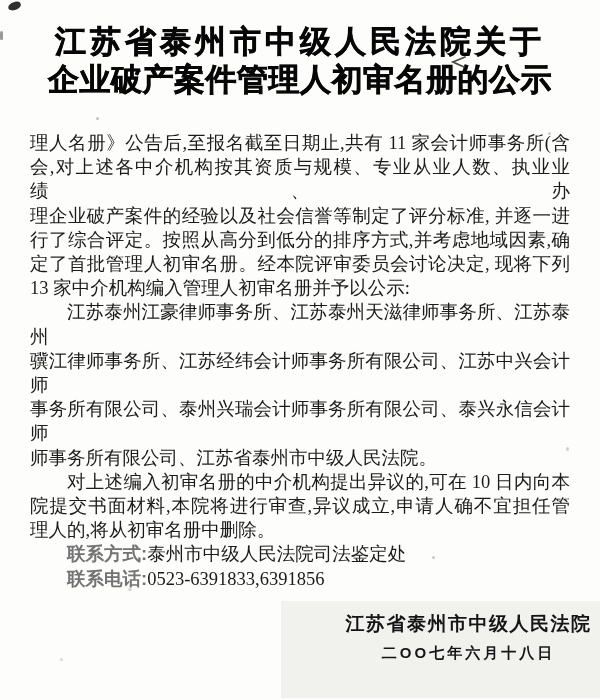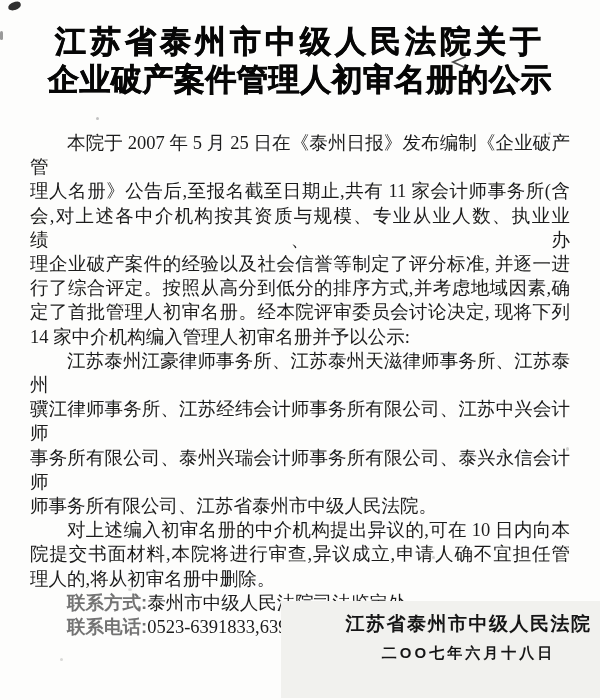--- a/index.html
+++ b/index.html
@@ -88,27 +88,26 @@
     <path d="M15 2 L3 7 L14 12" fill="none" stroke="#4a4a4a" stroke-width="1.8" stroke-linecap="round"></path>
   </svg>
 
   <h1 class="title">
     <div class="tl1">江苏省泰州市中级人民法院关于</div>
     <div class="tl2">企业破产案件管理人初审名册的公示</div>
   </h1>
 
   <div class="bodytext">
     <div class="para">
-        <div class="line first">本院于 2007 年 5 月 25 日在《泰州日报》发布编制《企业破产管</div>
         <div class="line">理人名册》公告后,至报名截至日期止,共有 11 家会计师事务所(含</div>
         <div class="line">会,对上述各中介机构按其资质与规模、专业从业人数、执业业绩、办</div>
         <div class="line">理企业破产案件的经验以及社会信誉等制定了评分标准, 并逐一进</div>
         <div class="line">行了综合评定。按照从高分到低分的排序方式,并考虑地域因素,确</div>
         <div class="line">定了首批管理人初审名册。经本院评审委员会讨论决定, 现将下列</div>
-        <div class="line last">14 家中介机构编入管理人初审名册并予以公示:</div>
+        <div class="line last">13 家中介机构编入管理人初审名册并予以公示:</div>
       </div>
     <div class="para">
         <div class="line first">江苏泰州江豪律师事务所、江苏泰州天滋律师事务所、江苏泰州</div>
         <div class="line">骥江律师事务所、江苏经纬会计师事务所有限公司、江苏中兴会计师</div>
         <div class="line">事务所有限公司、泰州兴瑞会计师事务所有限公司、泰兴永信会计师</div>
         <div class="line last">师事务所有限公司、江苏省泰州市中级人民法院。</div>
       </div>
     <div class="para">
         <div class="line first">对上述编入初审名册的中介机构提出异议的,可在 10 日内向本</div>
         <div class="line">院提交书面材料,本院将进行审查,异议成立,申请人确不宜担任管</div>

